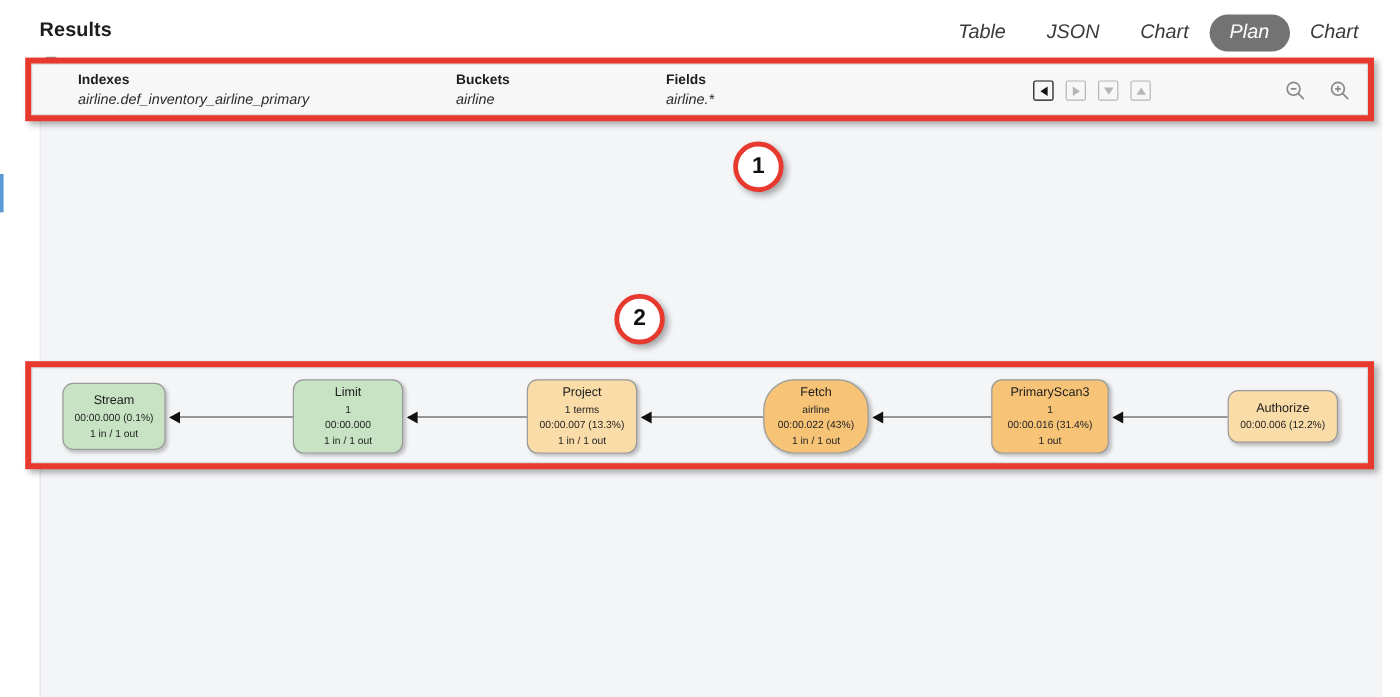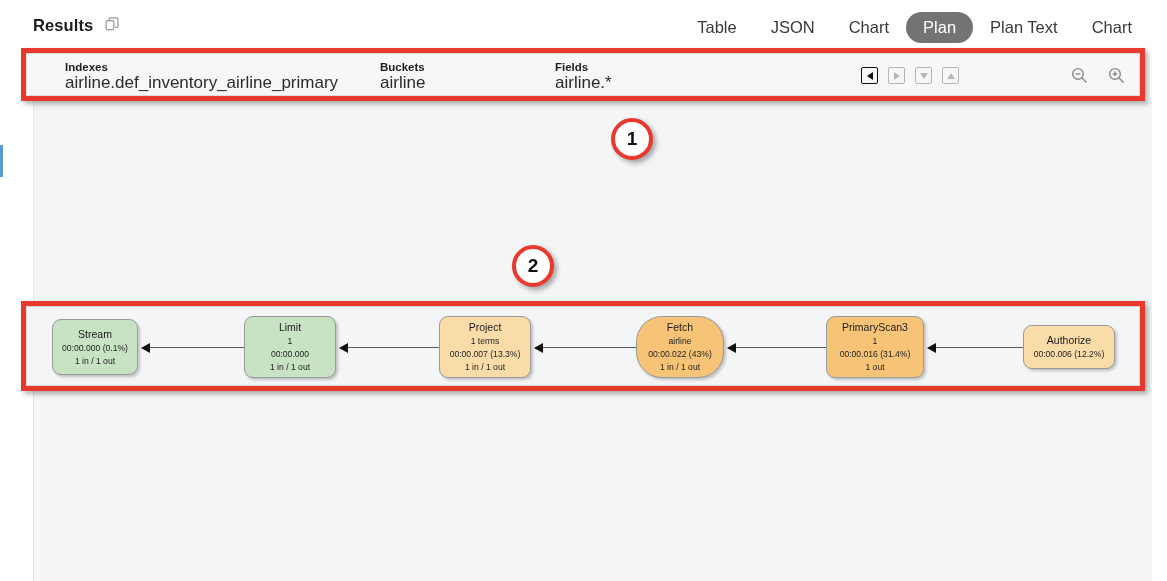--- a/index.html
+++ b/index.html
@@ -26,35 +26,37 @@
     background: #ffffff;
     display: flex;
     align-items: center;
   }
   .results-title-wrap {
     position: absolute;
     left: 33px; top: 16px;
     display: flex;
     align-items: flex-start;
     gap: 11px;
+    flex-direction: column;
   }
   .results-title {
     font-size: 16.5px;
     font-weight: bold;
     color: #1c1c1c;
     letter-spacing: .1px;
   }
   .copy-icon { display: block; width: 17px; height: 17px; opacity: .62; }
 
   .tabs {
     position: absolute;
     right: 18px; top: 12px;
     display: flex;
     align-items: flex-end;
     gap: 0px;
+    font-style: italic;
   }
   .tab {
     font-size: 16.5px;
     color: #3a3a3a;
     padding: 5px 17px;
     border-radius: 16px;
     line-height: 1.25;
     white-space: nowrap;
     cursor: pointer;
   }
@@ -106,21 +108,22 @@
     align-items: center;
   }
   .info-col { position: absolute; top: 6px; }
   .info-col .k {
     font-size: 11.5px;
     font-weight: bold;
     color: #1d1d1d;
     line-height: 15px;
   }
   .info-col .v {
-    font-size: 17px;
+    font-size: 12px;
+    font-style: italic;
     color: #2b2b2b;
     line-height: 16px;
   }
   #info-indexes { left: 24px; margin-left: 14px; }
   #info-buckets { left: 353px; }
   #info-fields  { left: 528px; }
 
   .strip-tools {
     position: absolute;
     left: 834px; top: 0;
@@ -240,21 +243,20 @@
         <path d="M6 5.5 V3.6 a1.4 1.4 0 0 1 1.4 -1.4 H15 a1.4 1.4 0 0 1 1.4 1.4 V12 a1.4 1.4 0 0 1 -1.4 1.4 h-2"></path>
       </svg>
     </span>
   </div>
 
   <div class="tabs">
     <div class="tab">Table</div>
     <div class="tab">JSON</div>
     <div class="tab">Chart</div>
     <div class="tab active">Plan</div>
-    <div class="tab">Plan Text</div>
     <div class="tab">Chart</div>
   </div>
 </div>
 
 <div class="canvas-panel"></div>
 <div class="left-gutter"></div>
 <div class="blue-tick"></div>
 
 <div class="info-strip">
   <div class="info-col" id="info-indexes">

